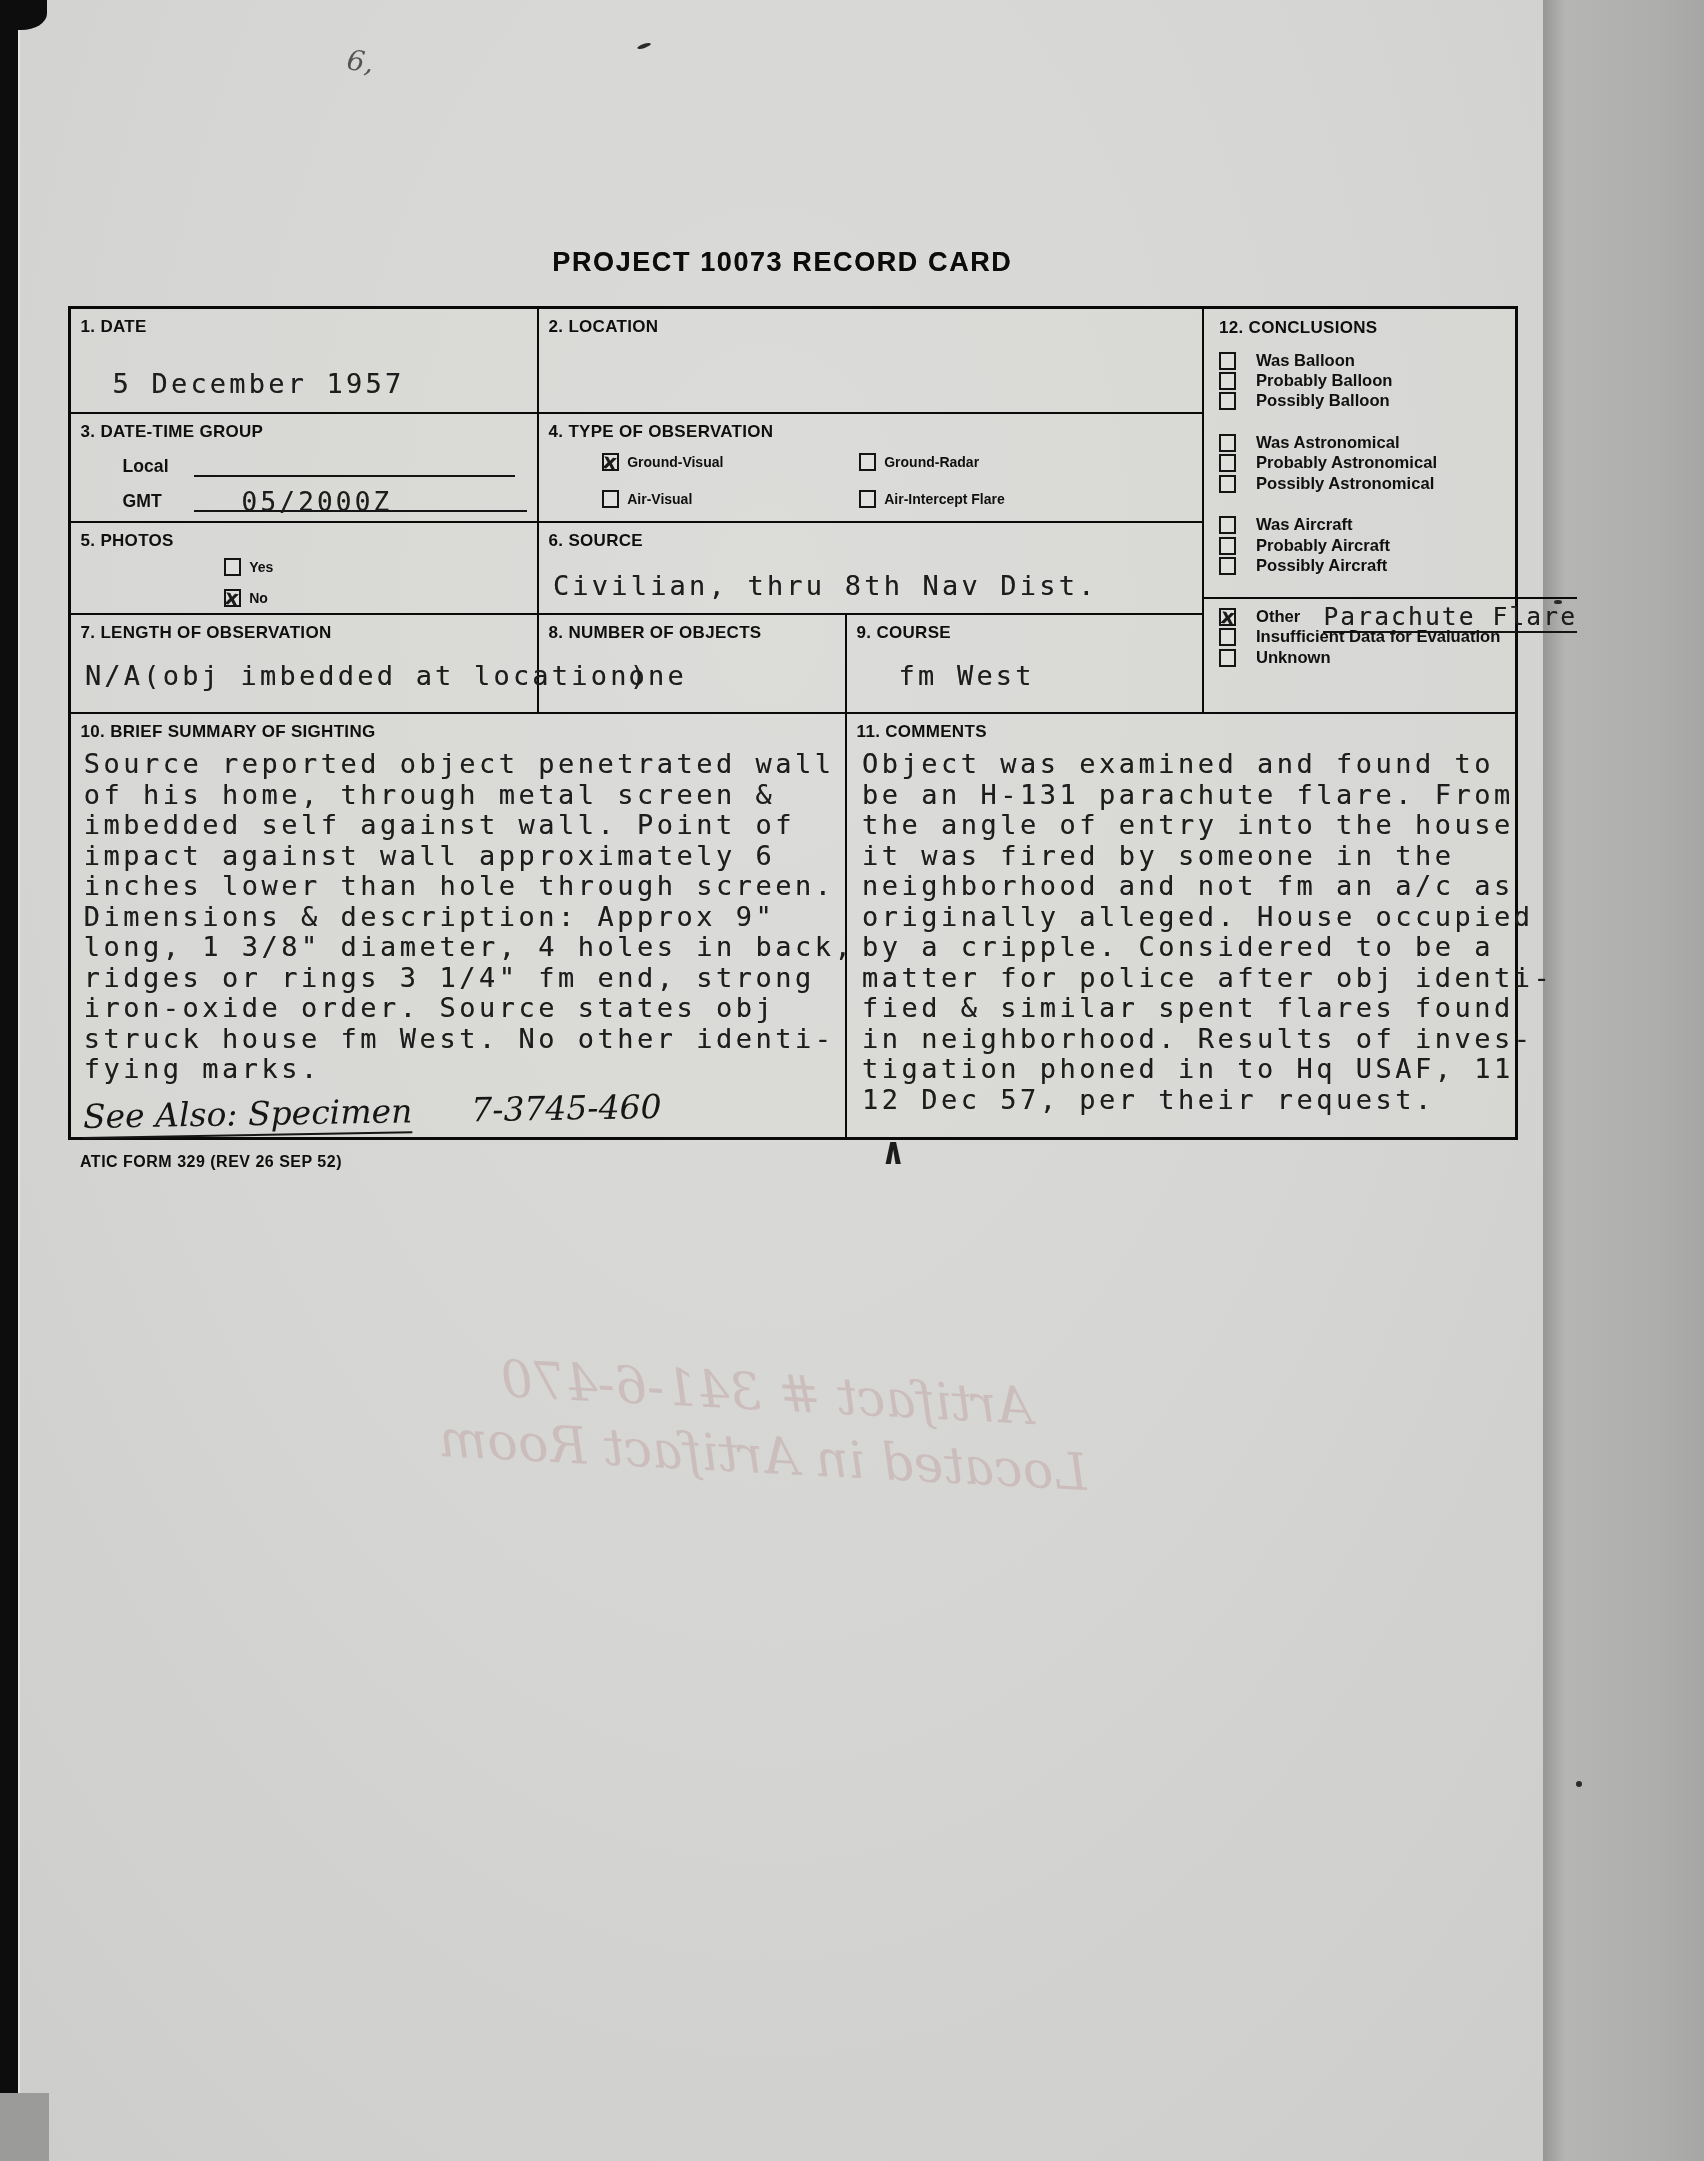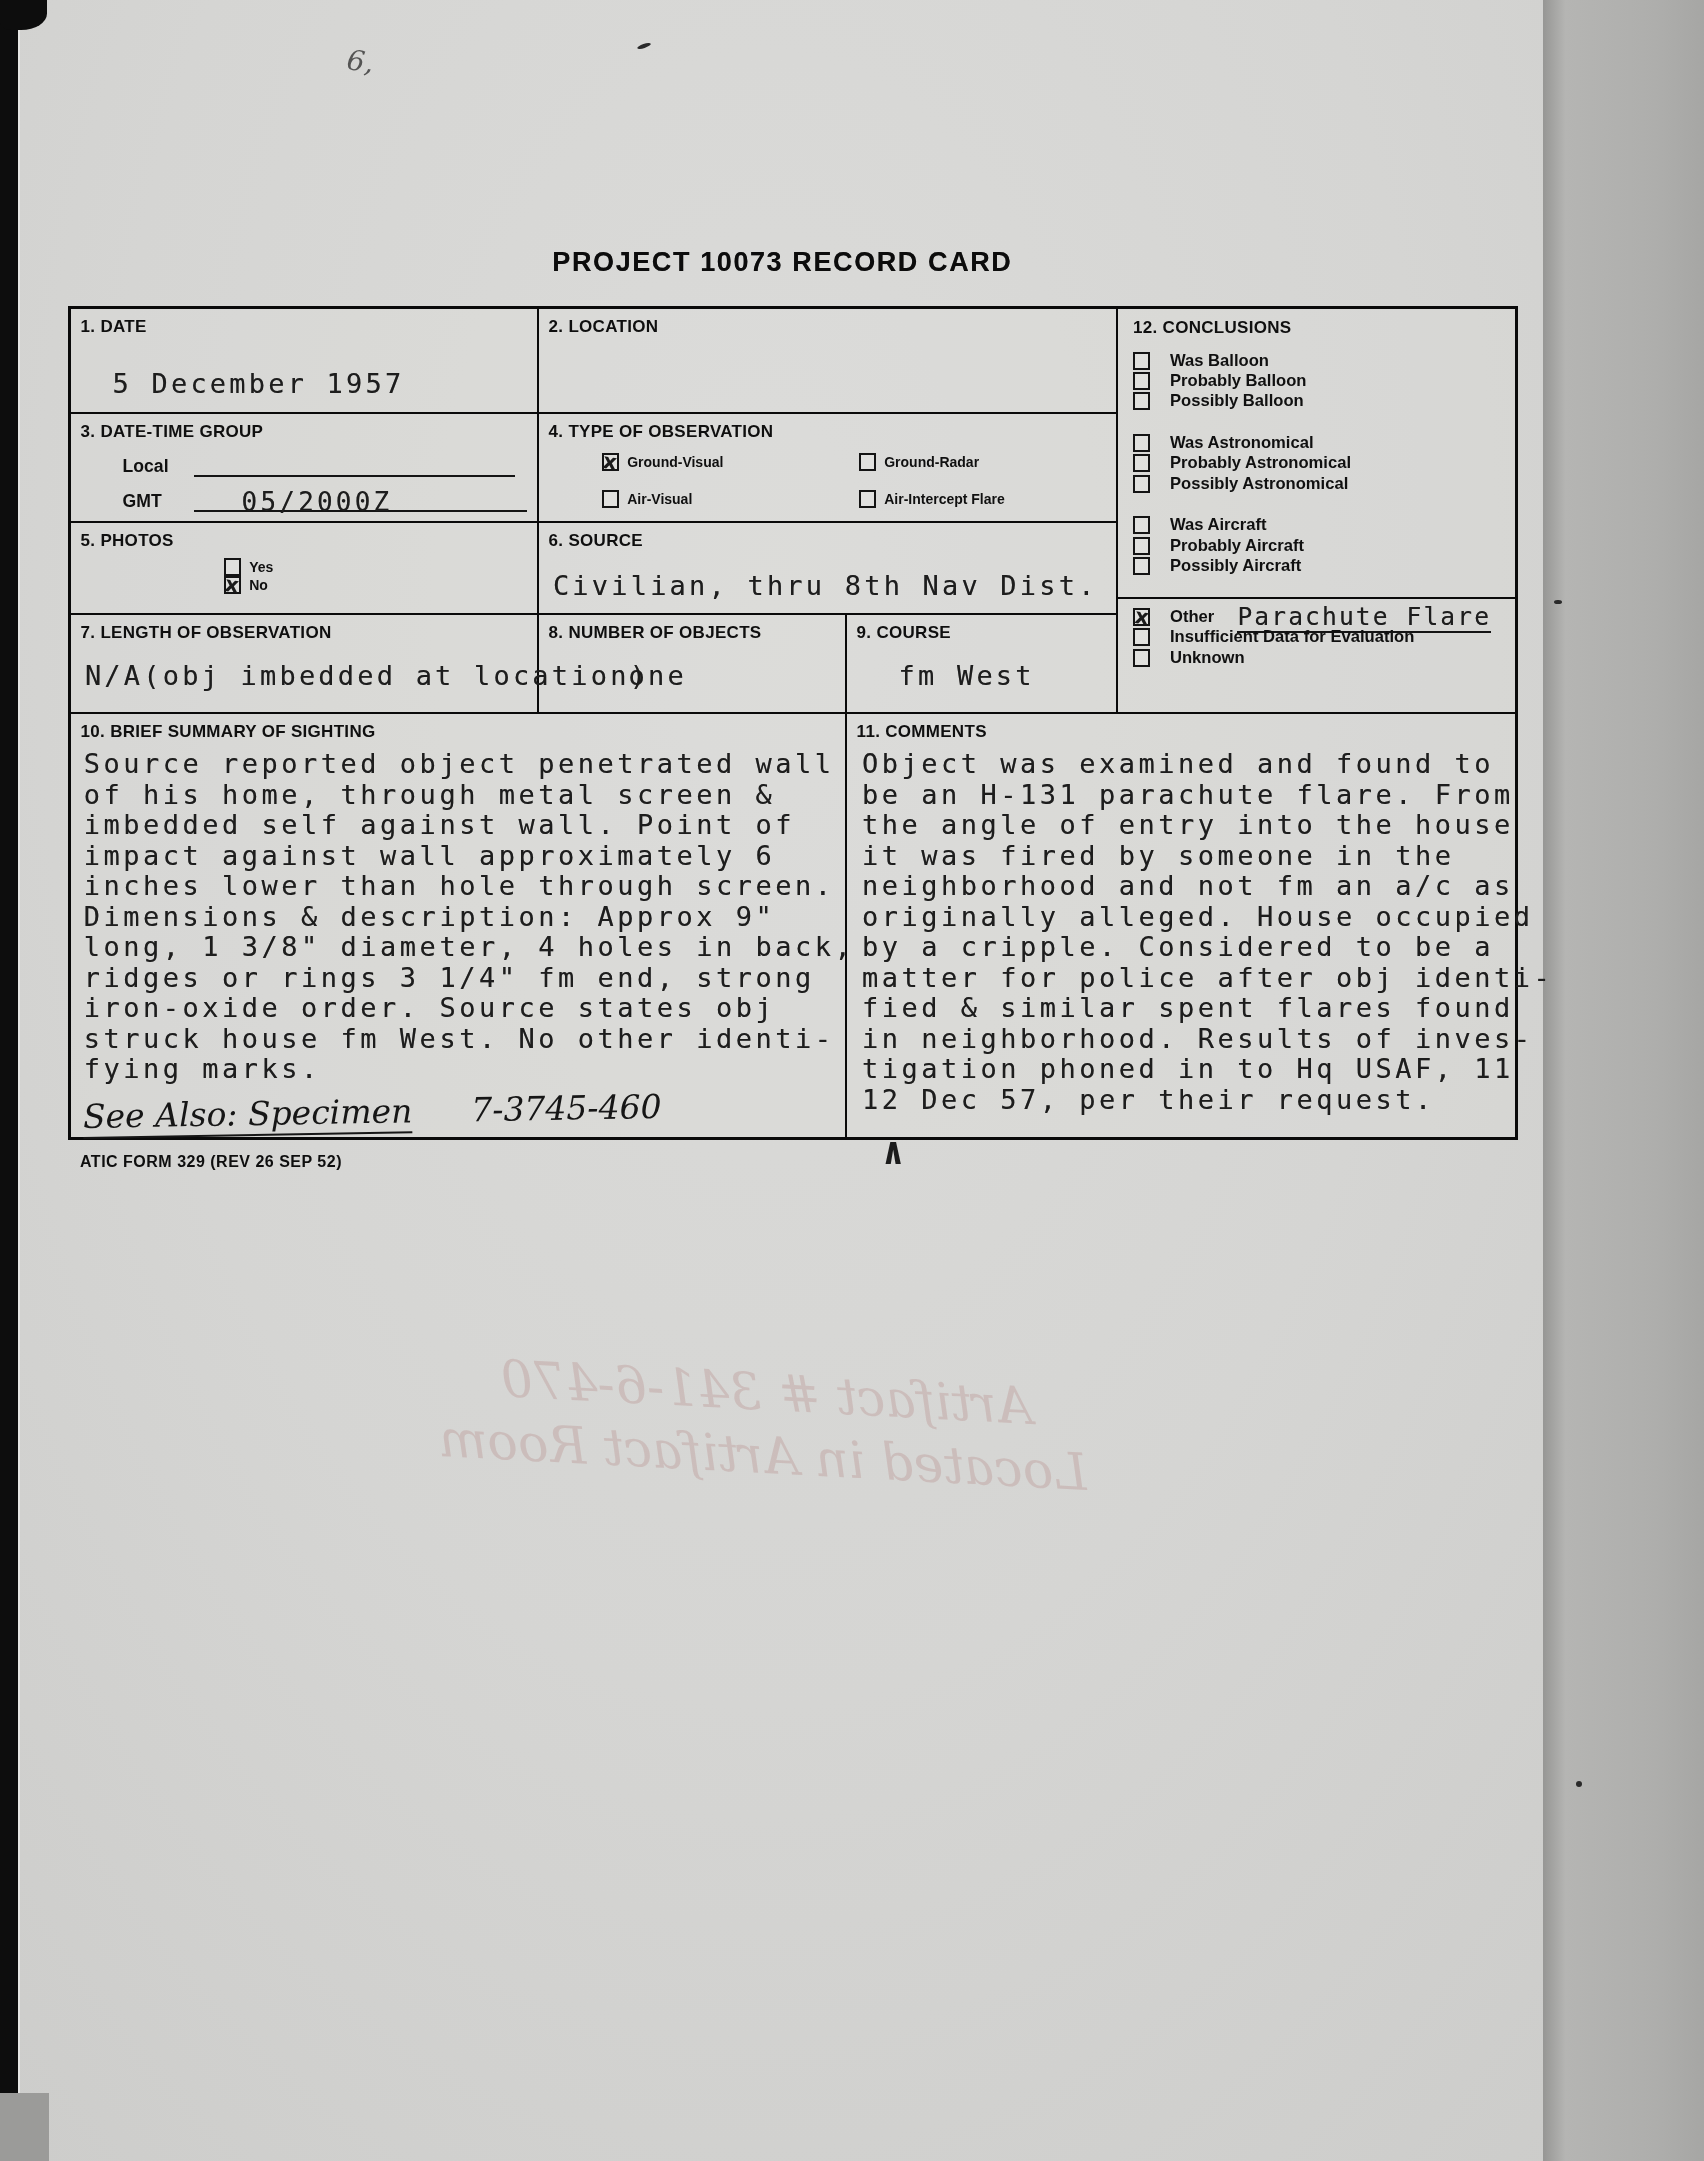--- a/index.html
+++ b/index.html
@@ -30,21 +30,21 @@
     font-size:27px; font-weight:700; letter-spacing:1.6px; color:#0c0c0c;
     text-shadow:0 0 0.5px rgba(0,0,0,.55);
   }
 
   
   .card {
     position:absolute; left:68px; top:306px; width:1450px; height:834px;
     border:3.2px solid #0a0a0a; box-sizing:border-box; background:rgba(222,222,220,.25);
   }
   .card-top { display:flex; height:405px; border-bottom:2.7px solid #0a0a0a; box-sizing:border-box; }
-  .left-block { width:1047px; flex:none; display:flex; flex-direction:column; border-right:2.7px solid #0a0a0a; box-sizing:border-box; }
+  .left-block { width:1133px; flex:none; display:flex; flex-direction:column; border-right:2.7px solid #0a0a0a; box-sizing:border-box; }
   .row { display:flex; box-sizing:border-box; }
   .rowA { height:105px; border-bottom:2.7px solid #0a0a0a; }
   .rowB { height:109px; border-bottom:2.7px solid #0a0a0a; }
   .rowC { height:92px; border-bottom:2.7px solid #0a0a0a; }
   .rowD { flex:1; }
   .cell { box-sizing:border-box; padding:7.5px 9.6px; display:flex; flex-direction:column; overflow:visible; position:relative; }
   .bR { border-right:2.7px solid #0a0a0a; }
   .c-date, .c-dtg, .c-photos, .c-len { width:468px; flex:none; }
   .c-num { width:308px; flex:none; }
   .c-loc, .c-obs, .c-source, .c-course { flex:1; }
@@ -63,21 +63,21 @@
   .fill { border-bottom:2.1px solid #141414; height:23.5px; width:321px; }
   .fill.gmt { width:342px; }
   .gmtv { display:inline-block; margin-left:48px; font-size:26px; }
 
   .obs-grid { display:grid; grid-template-columns:257px auto; row-gap:19px; margin:11.8px 0 0 53px; }
   .cb-opt { display:flex; align-items:center; gap:8.6px; }
   .cb { width:13px; height:14px; border:2.1px solid #141414; flex:none; display:inline-flex; align-items:center; justify-content:center; background:rgba(235,235,233,.4); }
   .mark { font-family:"DejaVu Sans",sans-serif; font-weight:700; font-size:21.4px; line-height:0; color:#1b1b1b; transform:rotate(9deg); }
   .opt-label { font-size:14px; font-weight:700; color:#101010; white-space:nowrap; }
 
-  .photo-opts { margin:7.5px 0 0 143px; display:flex; flex-direction:column; }
+  .photo-opts { margin:7.5px 0 0 143px; display:flex; flex-direction:column; gap:13px; }
 
   .val-source { margin:auto 0 4.3px 4.3px; }
   .val-len   { margin:auto 0 14px 4.3px; }
   .val-num   { margin:auto 0 14px 80px; }
   .val-course{ margin:auto 0 14px 42px; }
 
   
   .c-conc { flex:1; padding:8.6px 0 0 15px; }
   .conc-group { margin-top:13px; display:flex; flex-direction:column; }
   .conc-group + .conc-group { margin-top:21.4px; }

